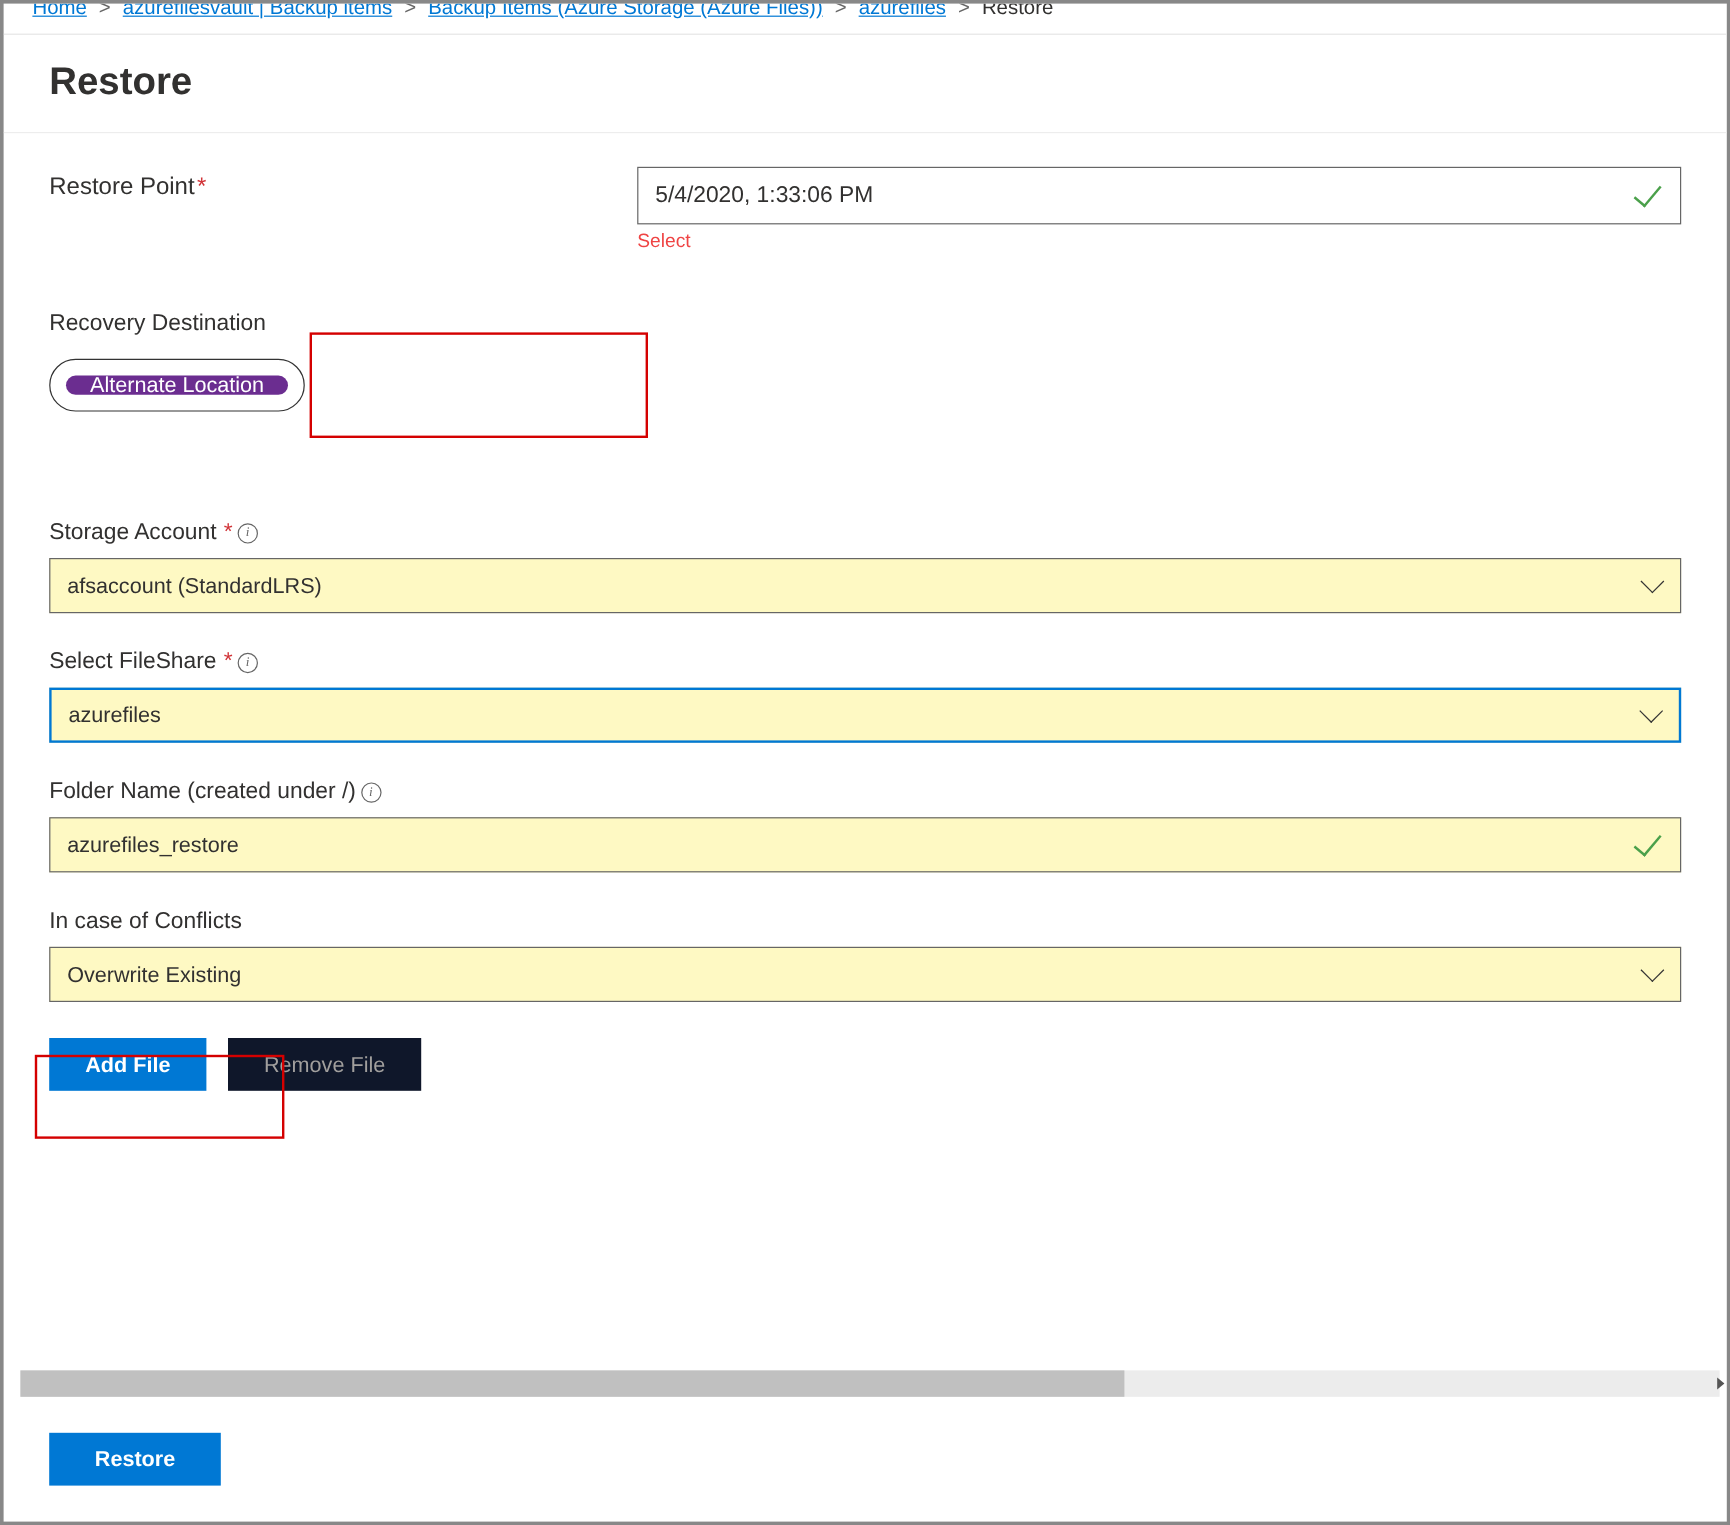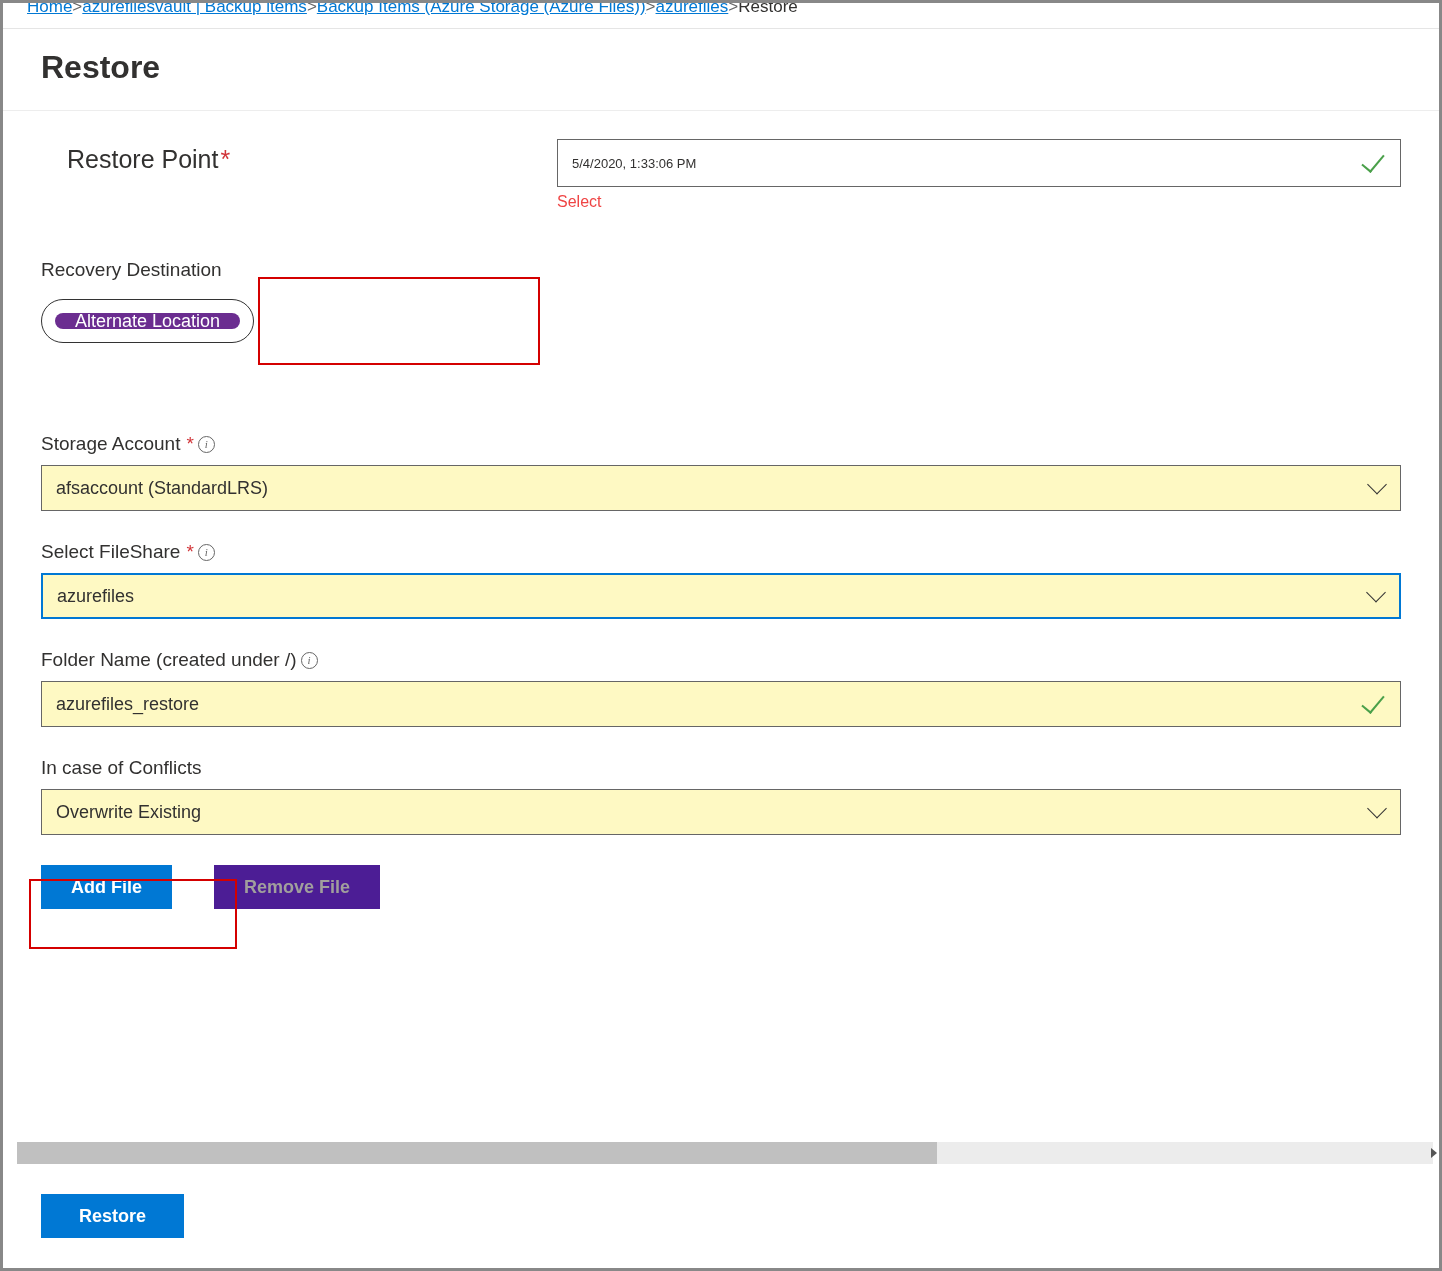--- a/index.html
+++ b/index.html
@@ -18,20 +18,21 @@
     overflow: hidden;
   }
   .breadcrumb {
     padding: 0 24px;
     font-size: 17px;
     color: #0078d4;
     border-bottom: 1px solid #e5e5e5;
     height: 26px;
     display: flex;
     align-items: flex-start;
+    gap: 10px;
     overflow: hidden;
   }
   .breadcrumb .crumb { color: #0078d4; text-decoration: underline; cursor: pointer; white-space: nowrap; position: relative; top:-6px;}
   .breadcrumb .crumb.current { color: #323130; text-decoration: none; cursor: default; }
   .breadcrumb .sep { color: #666; position: relative; top:-6px;}
   .page-title {
     font-size: 32px;
     font-weight: 700;
     padding: 20px 38px 24px;
     border-bottom: 1px solid #ededed;
@@ -39,23 +40,22 @@
   .content {
     padding: 28px 38px 0;
   }
   .row {
     display: flex;
     align-items: flex-start;
     margin-bottom: 10px;
   }
   .label-col {
     width: 490px;
-    font-size: 25px;
+    font-size: 20px;
     padding-top: 6px;
-    margin-left: 26px;
   }
   .field-col { flex: 1; }
   .req { color: #d13438; margin-left: 2px; }
   .text-input, .select-input {
     width: 100%;
     height: 46px;
     border: 1px solid #666;
     background: #fef9c3;
     font-size: 18px;
     padding: 0 48px 0 14px;
@@ -72,21 +72,21 @@
     width: 20px; height: 10px;
     border-left: 2px solid #4aa04a;
     border-bottom: 2px solid #4aa04a;
     transform: translateY(-70%) rotate(-50deg);
   }
   .restore-point-input {
     width: 100%;
     height: 48px;
     border: 1px solid #666;
     padding: 0 48px 0 14px;
-    font-size: 13px;
+    font-size: 19px;
     display: flex;
     align-items: center;
     position: relative;
   }
   .select-link {
     color: #ef4444;
     font-size: 16px;
     margin-top: 6px;
     cursor: pointer;
     display: inline-block;
@@ -159,21 +159,21 @@
   .select-input.focus { border: 2px solid #0078d4; }
   .btn {
     height: 44px;
     padding: 0 30px;
     font-size: 18px;
     border: none;
     cursor: pointer;
     font-weight: 700;
   }
   .btn-primary { background: #0078d4; color: #fff; }
-  .btn-disabled { background: #4c1d95; color: #a19f9d; cursor: default; font-weight: 700; margin-left: 24px; }
+  .btn-disabled { background: #0f172a; color: #a19f9d; cursor: default; font-weight: 400; }
   .action-row { display: flex; gap: 18px; margin-top: 26px; }
   .scrollbar-area {
     position: absolute;
     left: 14px; right: 6px;
     bottom: 104px;
     height: 22px;
     background: #ececec;
   }
   .scrollbar-thumb {
     height: 100%;

